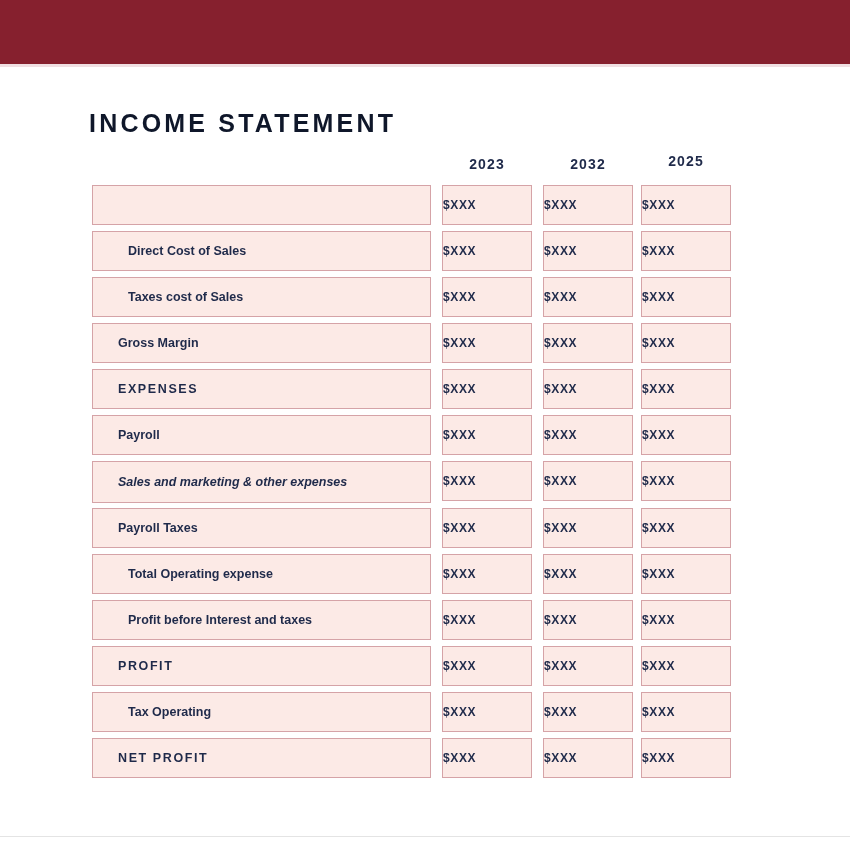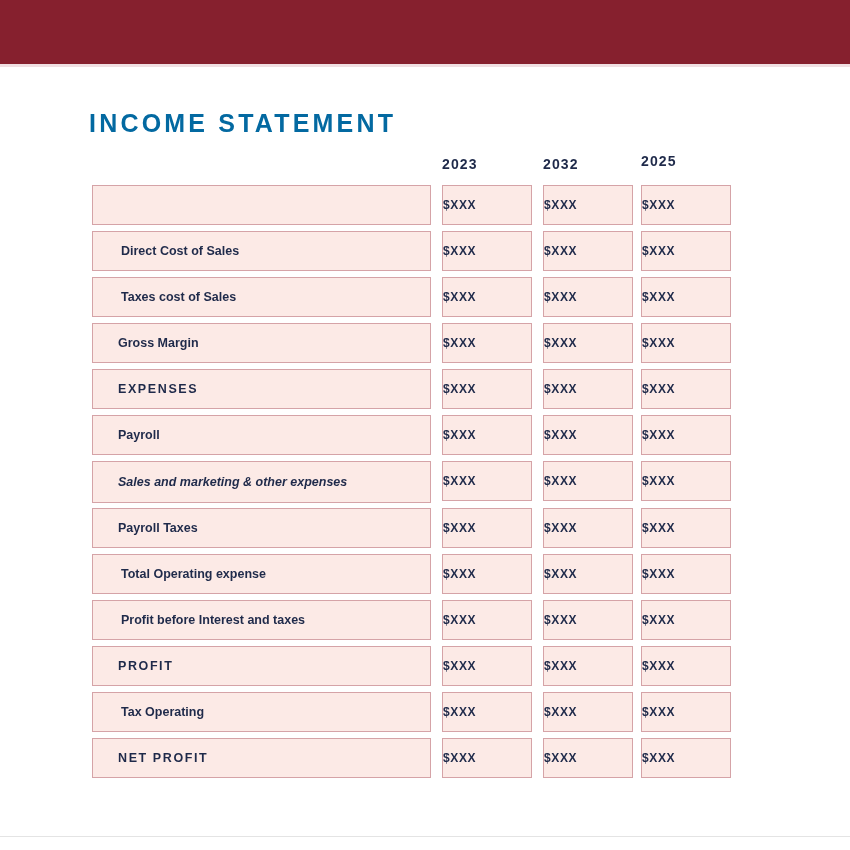--- a/index.html
+++ b/index.html
@@ -40,21 +40,21 @@
     height: 768px;
   }
 
   .title {
     position: absolute;
     left: 89px;
     top: 42px;
     font-size: 25px;
     font-weight: bold;
     letter-spacing: 3.2px;
-    color: #0369a1;
+    color: #0f172a;
     white-space: nowrap;
   }
 
   .sheet {
     position: absolute;
     left: 0;
     top: 0;
     width: 850px;
   }
 
@@ -63,21 +63,21 @@
     position: absolute;
     left: 442px;
     top: 86px;
     width: 290px;
     height: 24px;
   }
   .year-cell {
     position: absolute;
     top: 0;
     width: 90px;
-    text-align: left;
+    text-align: center;
     font-size: 14px;
     font-weight: bold;
     letter-spacing: 1.1px;
     color: #1f2a4a;
   }
   .year-cell.y0 { left: 0px;   top: 3px; }
   .year-cell.y1 { left: 101px; top: 3px; }
   .year-cell.y2 { left: 199px; top: 0px; }
 
   
@@ -108,21 +108,21 @@
   .row.tall .label-cell {
     height: 42px;
     align-items: center;
     font-style: italic;
   }
   .label-text {
     font-size: 12.5px;
     font-weight: bold;
     color: #1f2a4a;
     line-height: 15px;
-    padding-left: 28px;
+    padding-left: 35px;
     padding-right: 28px;
     width: 100%;
     box-sizing: border-box;
   }
   .label-text.indent { padding-left: 25px; }
   .label-text.spaced { letter-spacing: 1.6px; padding-left: 25px; }
   .label-text.justify {
     text-align: justify;
     text-align-last: left;
     padding-left: 25px;

